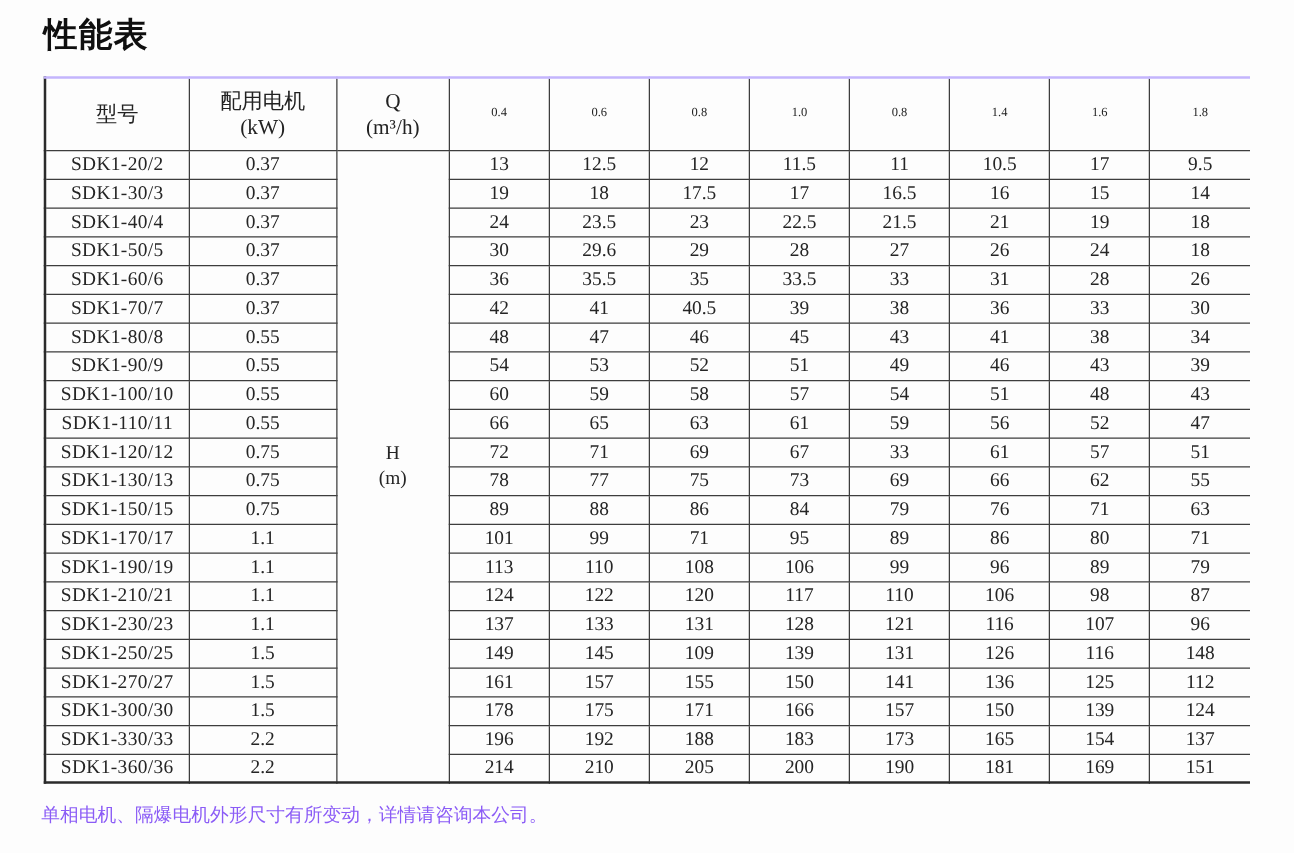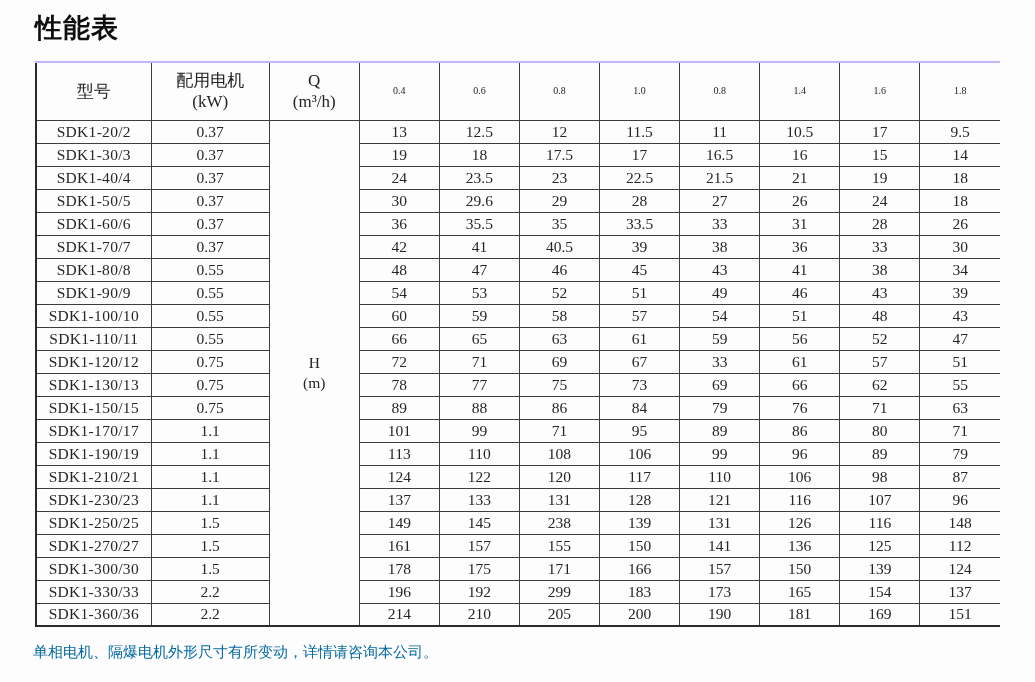--- a/index.html
+++ b/index.html
@@ -39,21 +39,21 @@
   thead tr { height: 58px; }
   tbody tr { height: 23px; }
   .perf-table thead th { font-size: 17px; line-height: 1.25; color: #222; }
   .perf-table thead th.flow-th { font-size: 10px; }
   .perf-table tbody td { font-size: 15.5px; color: #252525; }
   td.model-cell { font-size: 15px; letter-spacing: 0.3px; margin-left: 24px; }
   td.h-cell { font-size: 17px; line-height: 1.3; color: #222; }
   .footer {
     font-family: "Liberation Sans", "DejaVu Sans", sans-serif;
     font-size: 15px;
-    color: #0369a1;
+    color: #8b5cf6;
     margin-top: 16px;
     margin-left: -2px;
   }
 </style>
 </head>
 <body>
 
 <div class="page">
 
   <h1 class="title">性能表</h1>
@@ -291,21 +291,21 @@
           <td>121</td>
           <td>116</td>
           <td>107</td>
           <td>96</td>
         </tr>
         <tr>
           <td class="model-cell">SDK1-250/25</td>
           <td>1.5</td>
           <td>149</td>
           <td>145</td>
-          <td>238</td>
+          <td>109</td>
           <td>139</td>
           <td>131</td>
           <td>126</td>
           <td>116</td>
           <td>148</td>
         </tr>
         <tr>
           <td class="model-cell">SDK1-270/27</td>
           <td>1.5</td>
           <td>161</td>
@@ -327,21 +327,21 @@
           <td>157</td>
           <td>150</td>
           <td>139</td>
           <td>124</td>
         </tr>
         <tr>
           <td class="model-cell">SDK1-330/33</td>
           <td>2.2</td>
           <td>196</td>
           <td>192</td>
-          <td>299</td>
+          <td>188</td>
           <td>183</td>
           <td>173</td>
           <td>165</td>
           <td>154</td>
           <td>137</td>
         </tr>
         <tr>
           <td class="model-cell">SDK1-360/36</td>
           <td>2.2</td>
           <td>214</td>

